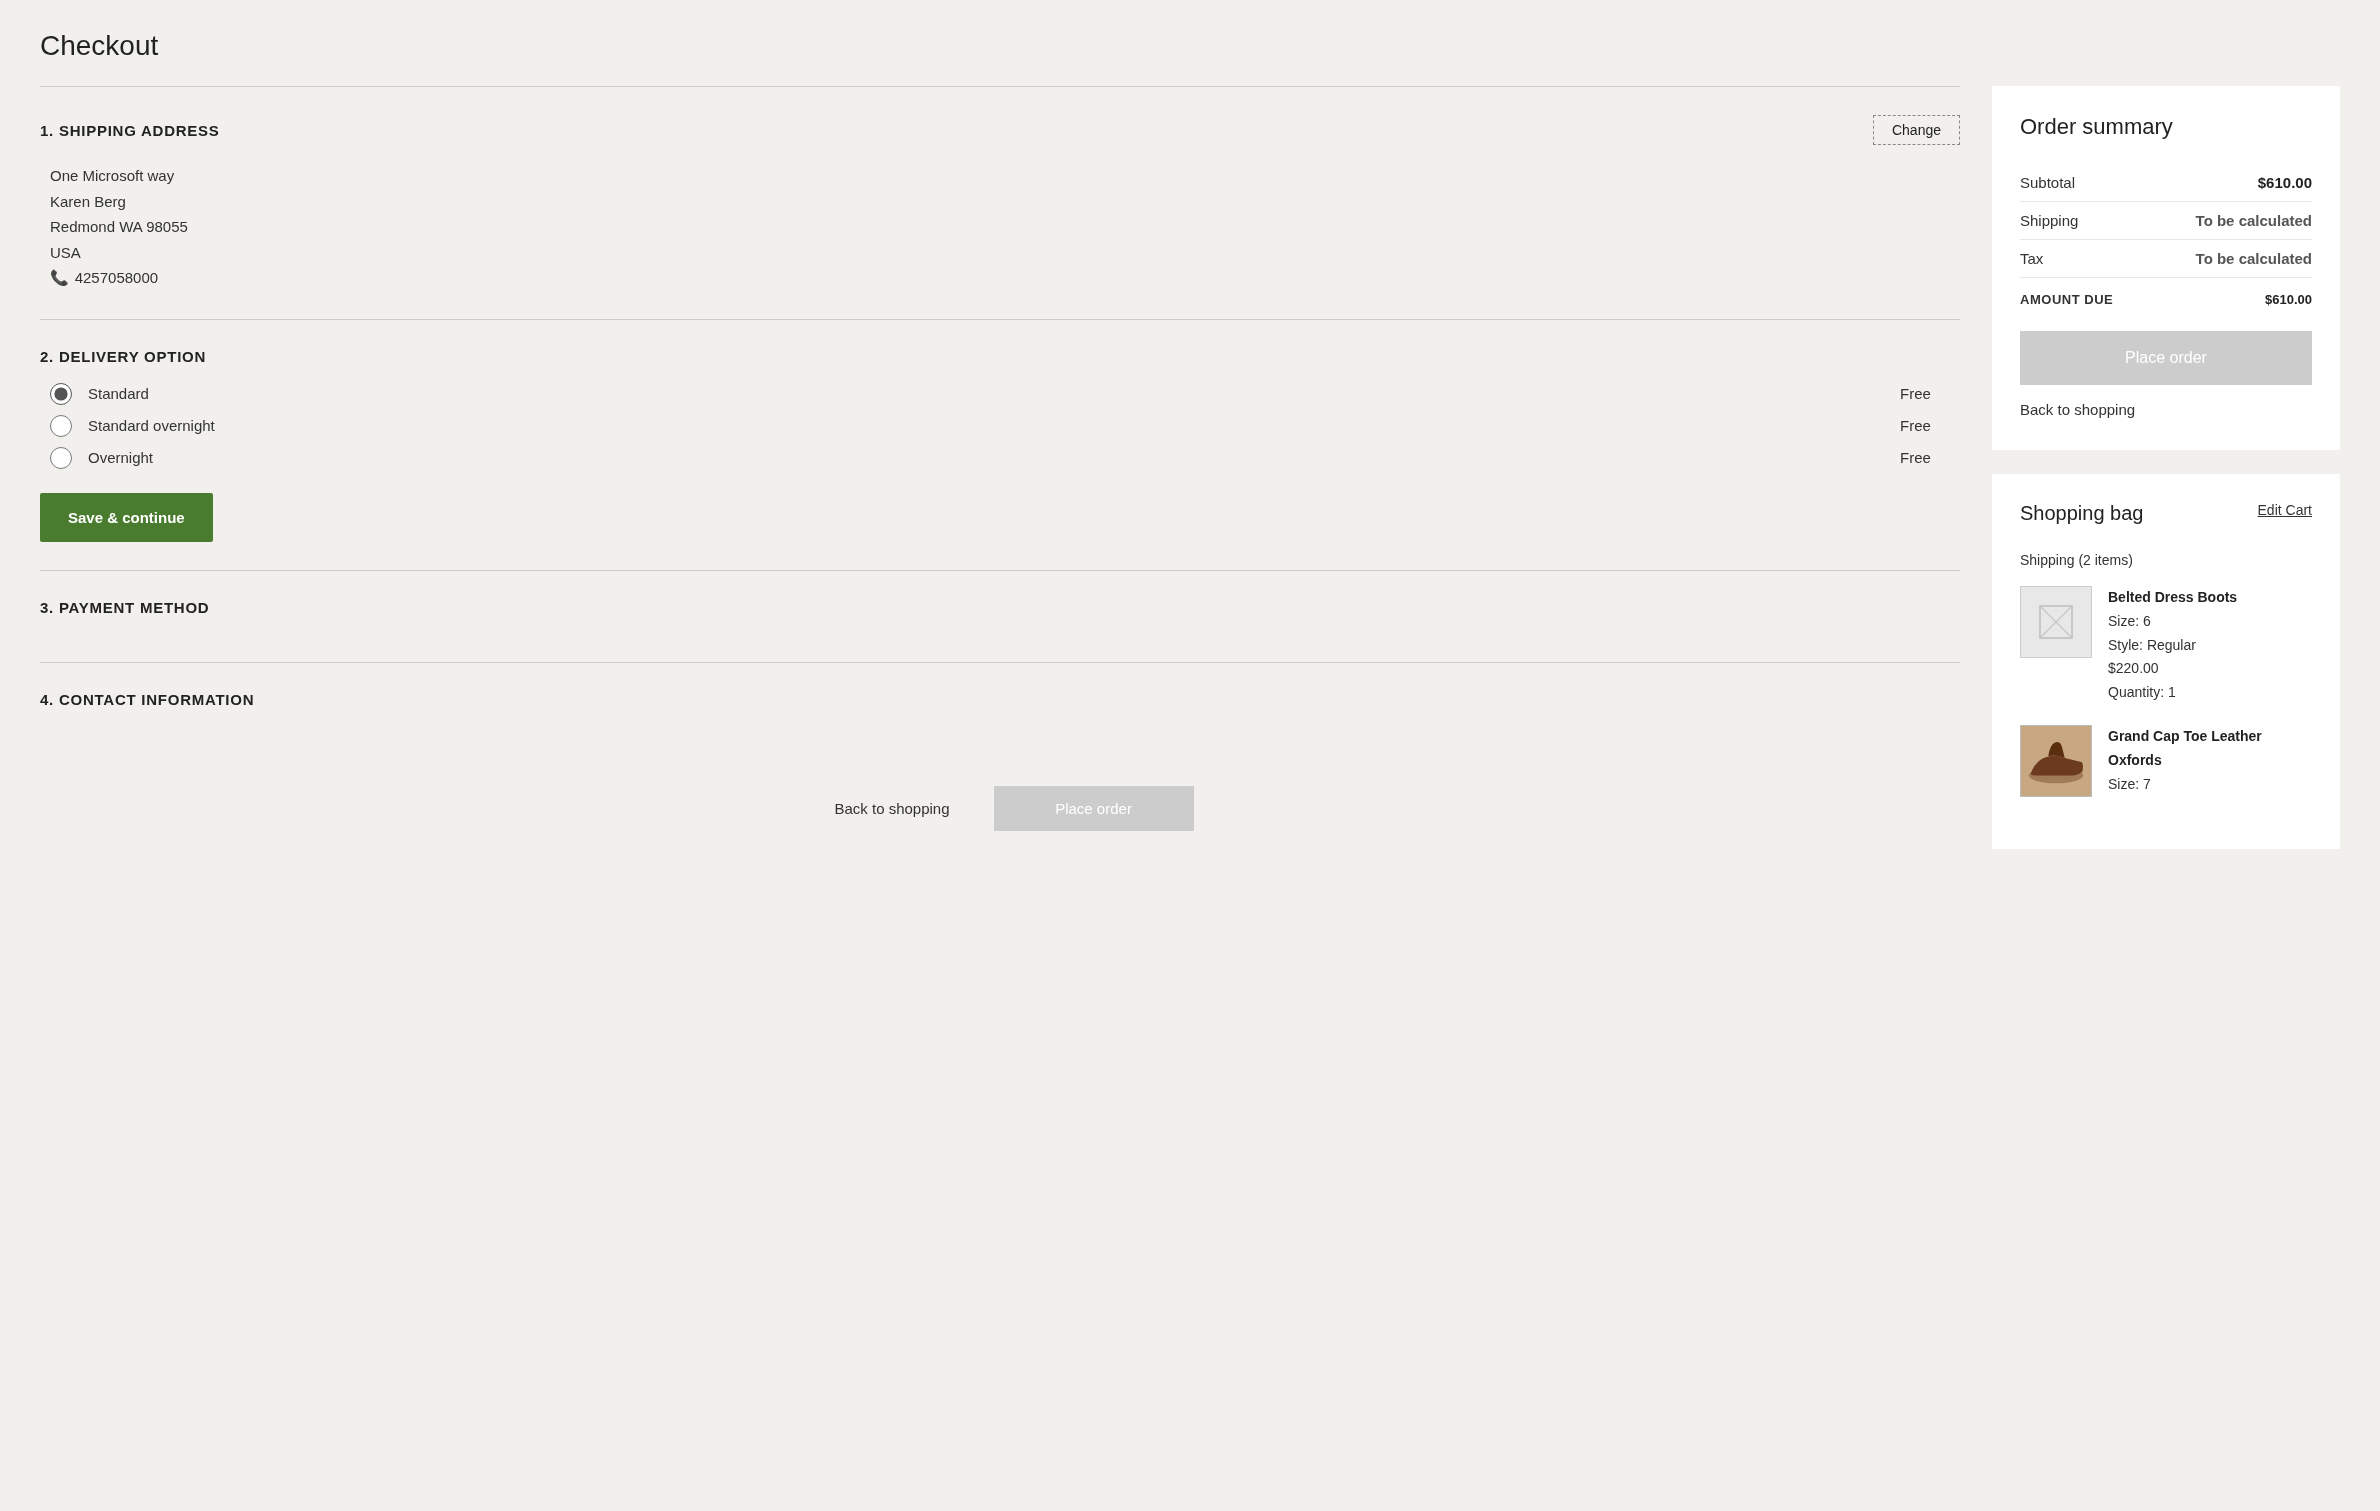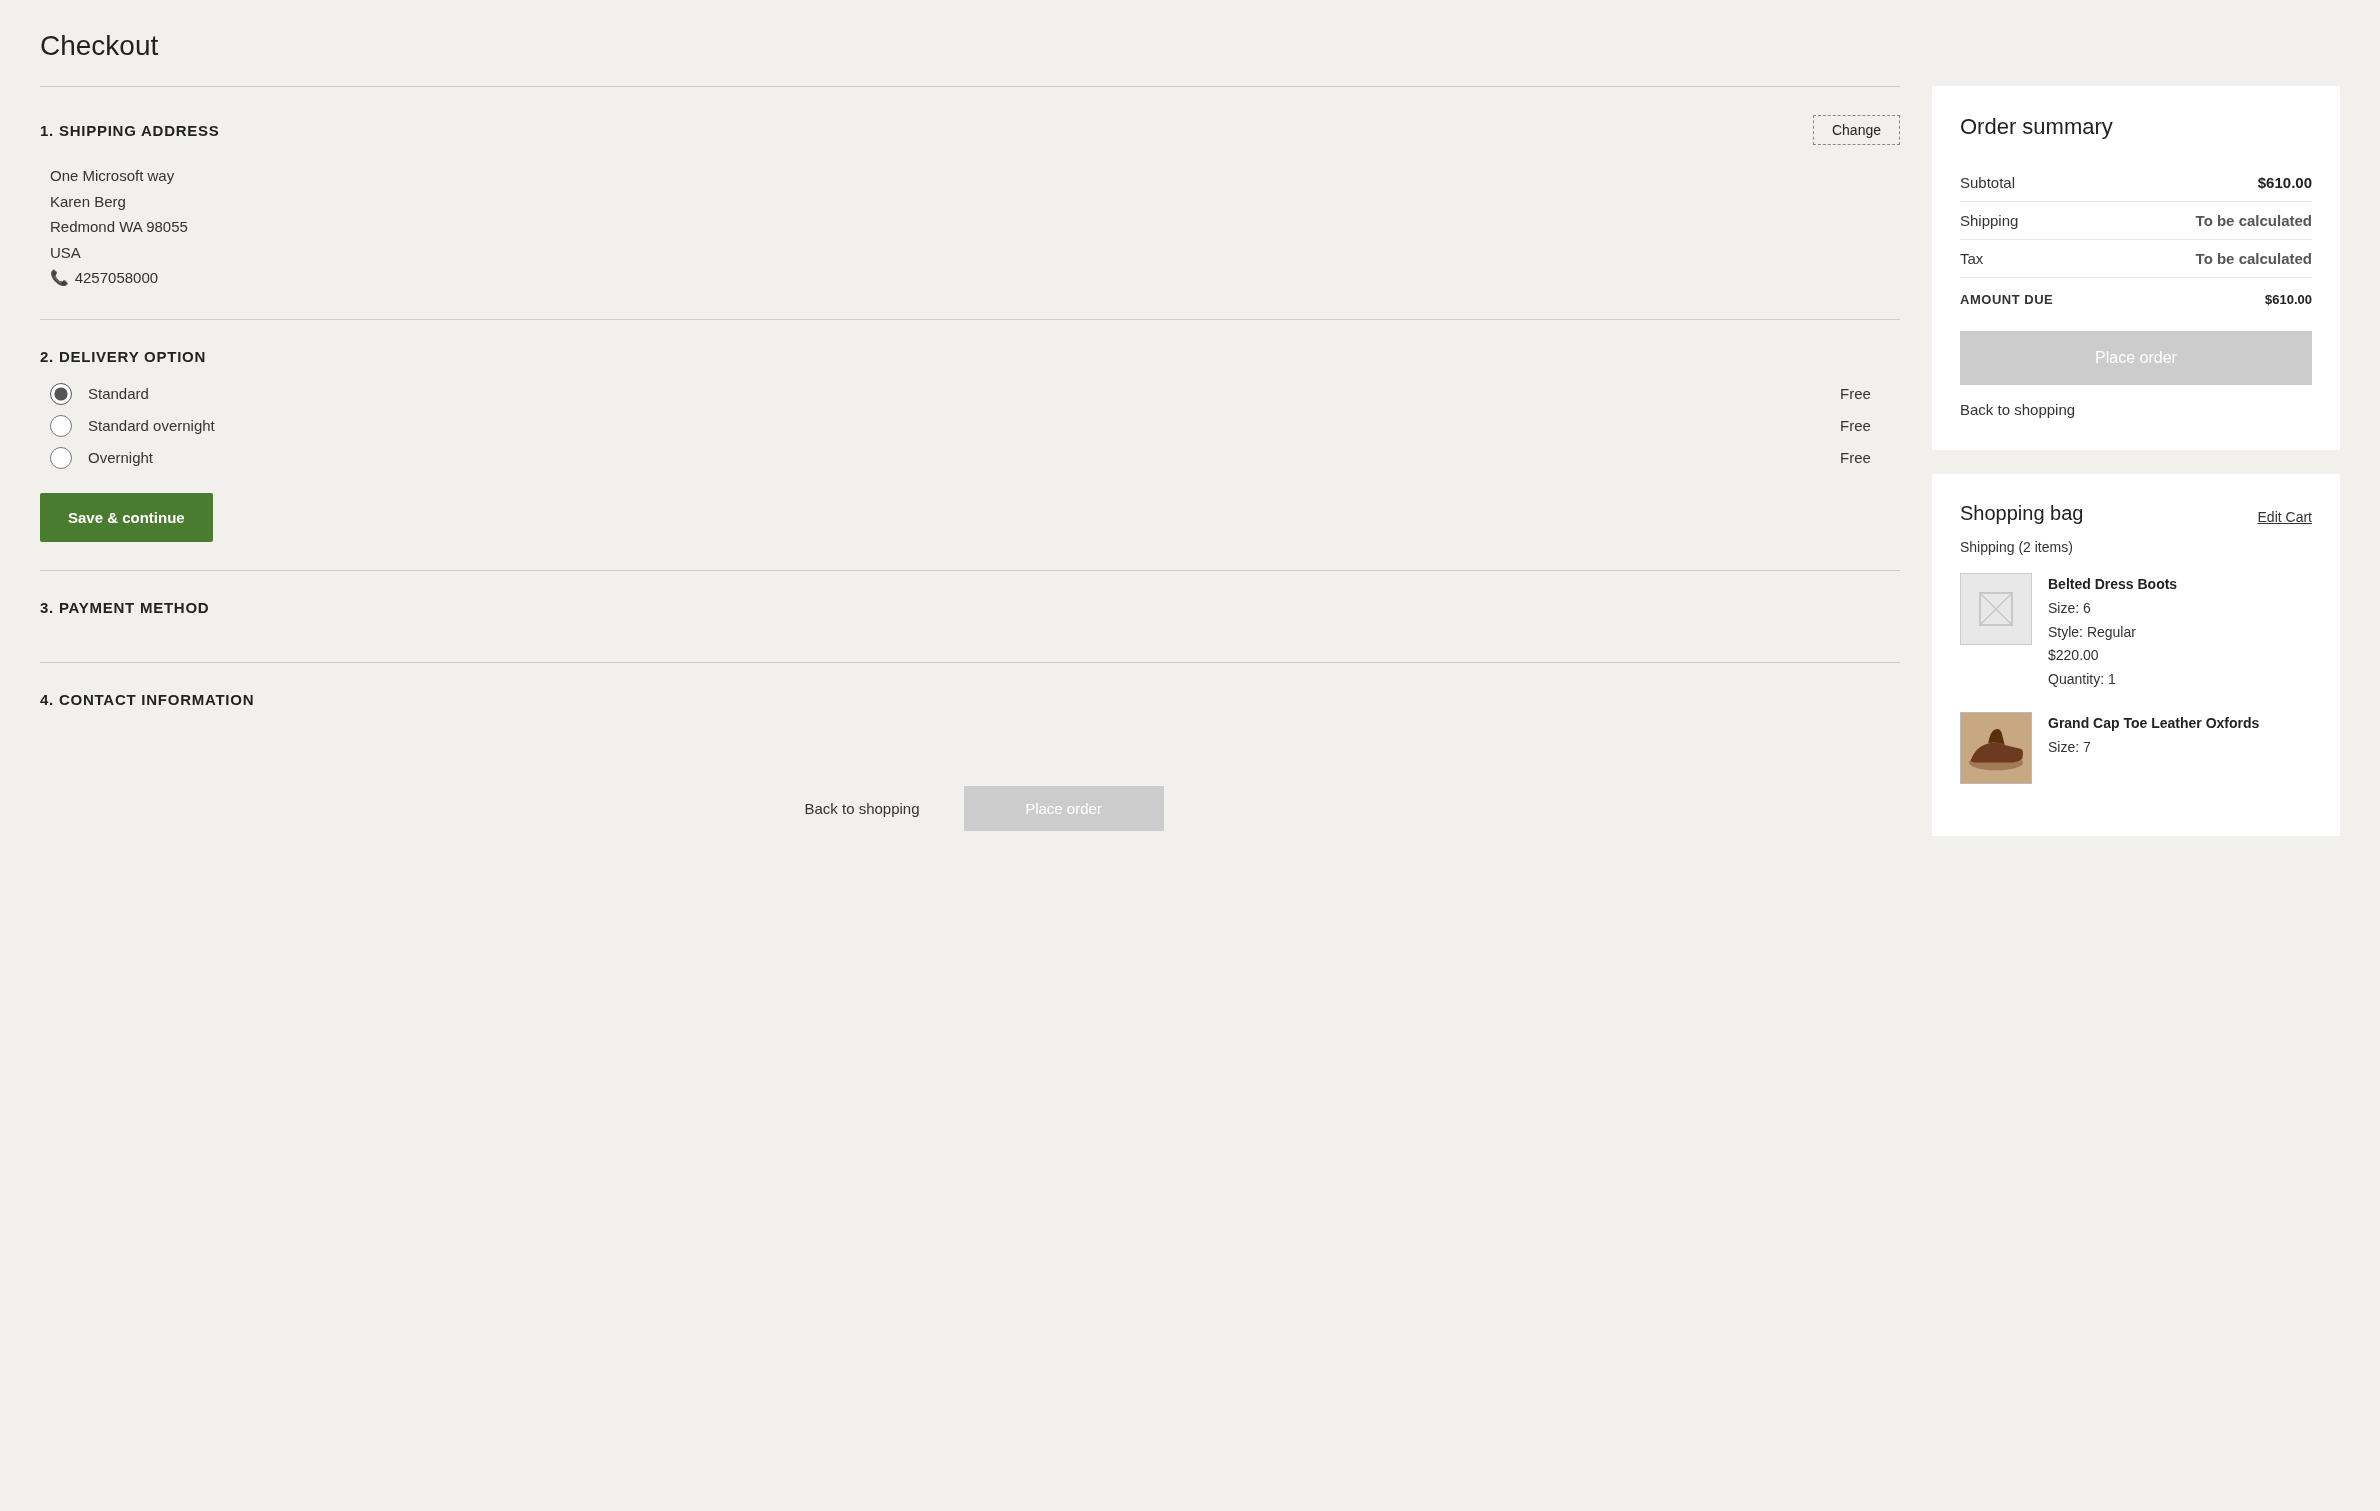--- a/index.html
+++ b/index.html
@@ -23,21 +23,21 @@
     .main-layout {
       display: flex;
       gap: 32px;
       align-items: flex-start;
     }
     .left-column {
       flex: 1;
       min-width: 0;
     }
     .right-column {
-      width: 408px;
+      width: 348px;
       flex-shrink: 0;
     }
 
     
     .section {
       border-top: 1px solid #ccc;
       padding: 28px 0;
     }
     .section-header {
       display: flex;
@@ -196,22 +196,22 @@
     }
 
     
     .shopping-bag-card {
       background: #fff;
       padding: 28px 28px 32px 28px;
     }
     .shopping-bag-header {
       display: flex;
       justify-content: space-between;
-      align-items: flex-end;
-      margin-bottom: 14px;
+      align-items: flex-start;
+      margin-bottom: 27px;
       gap: 44px;
     }
     .shopping-bag-title {
       font-size: 20px;
       font-weight: 400;
       color: #222;
     }
     .edit-cart-link {
       font-size: 14px;
       color: #333;

